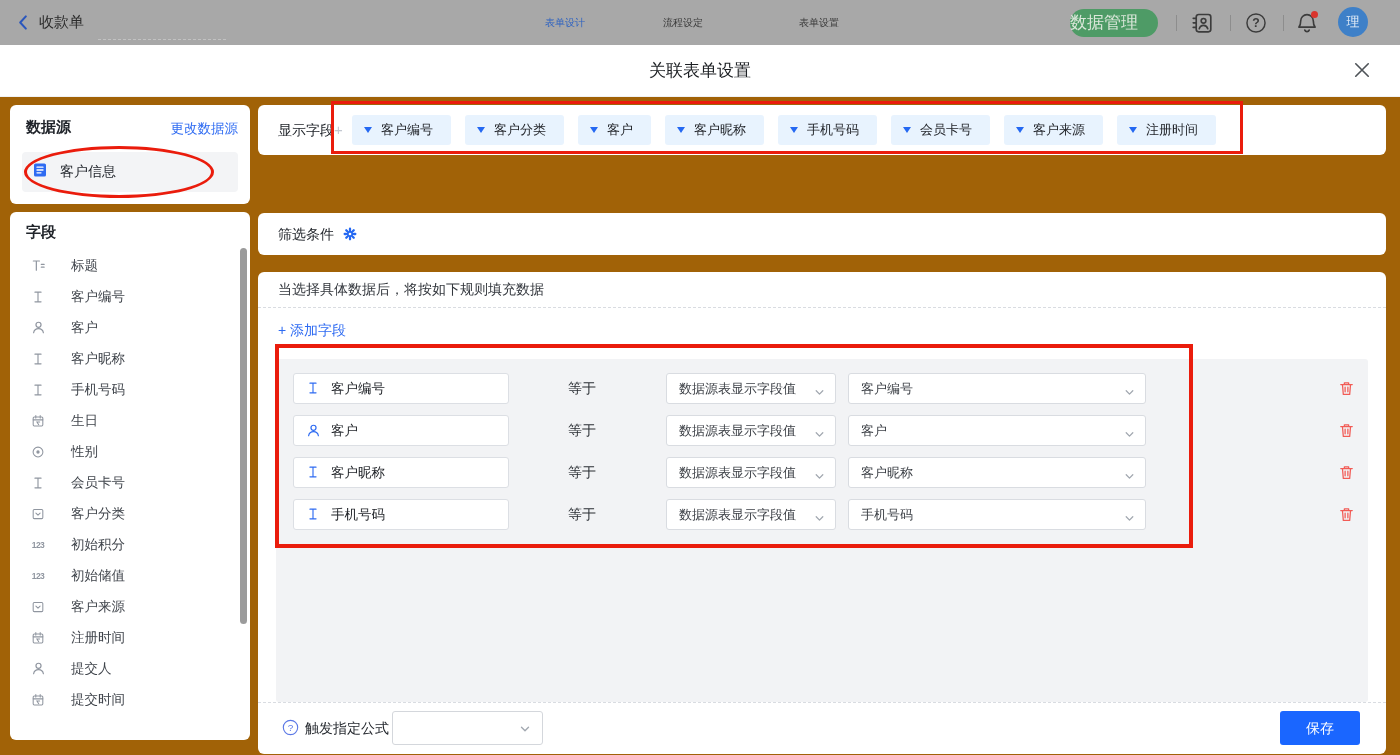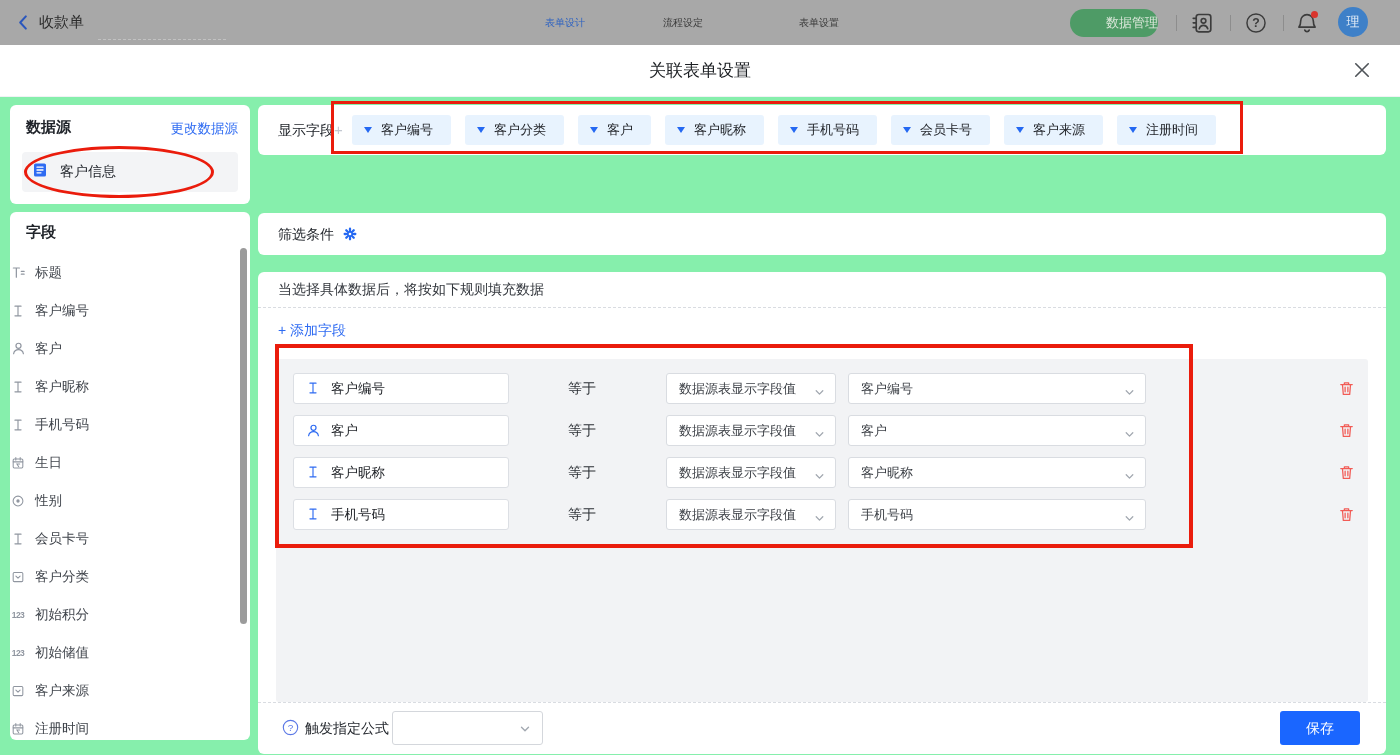--- a/index.html
+++ b/index.html
@@ -1,28 +1,28 @@
 <!DOCTYPE html>
 <html><head>
 <meta charset="utf-8">
 <style>
   * { margin:0; padding:0; box-sizing:border-box; }
   html,body { width:1400px; height:755px; }
   body { font-family:"Liberation Sans","DejaVu Sans",sans-serif; }
-  #page { position:relative; width:1400px; height:755px; background:#86efac; overflow:hidden; }
+  #page { position:relative; width:1400px; height:755px; background:#a16207; overflow:hidden; }
 
   
   .topbar { position:absolute; left:0; top:0; width:1400px; height:45px; background:#a8a8a8; }
   .back { position:absolute; left:16px; top:0; height:45px; display:flex; align-items:center; gap:8px; cursor:pointer; }
   .back-ic svg { display:block; }
   .back-label { font-size:15px; font-weight:500; color:#2b2b2b; }
   .title-underline { position:absolute; left:98px; top:39px; width:128px; border-top:1px dashed #c2c2c2; }
   .tab { position:absolute; top:0; height:45px; line-height:45px; font-size:10px; color:#3a3a3a; cursor:pointer; }
   .tab.active { color:#2f63c0; }
-  .pill { position:absolute; left:1070px; top:9px; width:88px; height:28px; border-radius:14px; background:#4e9b66; color:#dbe7da; font-size:13px; text-align:right; line-height:28px; cursor:pointer; }
+  .pill { position:absolute; left:1070px; top:9px; width:88px; height:28px; border-radius:14px; background:#4e9b66; color:#dbe7da; font-size:17px; text-align:left; line-height:28px; cursor:pointer; }
   .tb-sep { position:absolute; top:15px; width:1px; height:16px; background:#8d8d8d; }
   .tb-ic { position:absolute; top:12px; width:22px; height:22px; color:#3c3c3c; cursor:pointer; }
   .tb-ic svg { display:block; }
   .bell-dot { position:absolute; right:0; top:-1px; width:7px; height:7px; border-radius:50%; background:#d9352e; }
   .avatar { position:absolute; left:1338px; top:7px; width:30px; height:30px; border-radius:50%; background:#3e80c8; color:#e6eef7; font-size:13px; text-align:center; line-height:30px; cursor:pointer; }
 
   
   .modal-header { position:absolute; left:0; top:45px; width:1400px; height:52px; background:#ffffff; border-bottom:1px solid #f0f2f5; }
   .modal-title { position:absolute; left:0; right:0; top:0; height:52px; line-height:52px; text-align:center; font-size:17px; color:#1b1e22; }
   .close-btn { position:absolute; left:1352px; top:15px; width:24px; height:24px; color:#4e5358; cursor:pointer; }
@@ -30,21 +30,21 @@
   
   .card { position:absolute; background:#ffffff; border-radius:6px; }
 
   
   .ds-title { position:absolute; left:16px; top:13px; font-size:15px; font-weight:bold; color:#20242a; }
   .ds-change { position:absolute; right:12px; top:15px; font-size:13.5px; color:#2e6bf2; cursor:pointer; }
   .ds-item { position:absolute; left:12px; top:47px; width:216px; height:40px; background:#f3f4f6; border-radius:4px; display:flex; align-items:center; gap:12px; padding-left:10px; cursor:pointer; }
   .ds-item-label { font-size:14px; color:#1f2329; }
   .fields-title { position:absolute; left:16px; top:11px; font-size:15px; font-weight:bold; color:#20242a; }
   .field-list { position:absolute; left:0; top:38px; width:230px; }
-  .field-item { height:31px; display:flex; align-items:center; gap:9px; cursor:pointer; color:#40454c;margin-top:7px; }
+  .field-item { height:31px; display:flex; align-items:center; gap:25px; padding-left:20px; cursor:pointer; color:#40454c; }
   .field-item .f-ic { width:16px; height:16px; color:#9096a0; display:flex; align-items:center; justify-content:center; flex:none; }
   .field-item .f-ic .num { font-size:8.5px; font-weight:bold; letter-spacing:-0.5px; color:#9096a0; }
   .field-item .f-label { font-size:13.5px; }
   .scroll-thumb { position:absolute; left:230px; top:36px; width:7px; height:376px; border-radius:4px; background:#9b9b9b; }
 
   
   .row-label { position:absolute; left:20px; top:0; font-size:14px; color:#20242a; }
   .lh50 { line-height:50px; } .lh42 { line-height:42px; }
   .faint-plus { position:absolute; left:76px; top:0; line-height:50px; font-size:15px; color:#c3c8d1; cursor:pointer; }
   .chips { position:absolute; left:94px; top:10px; display:flex; gap:14px; }

